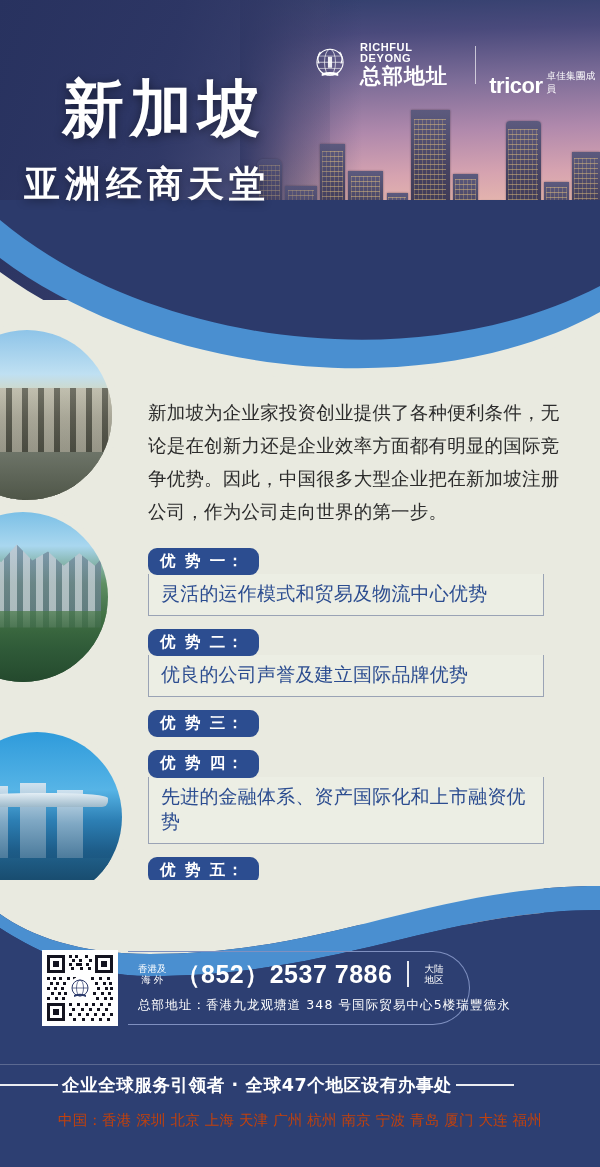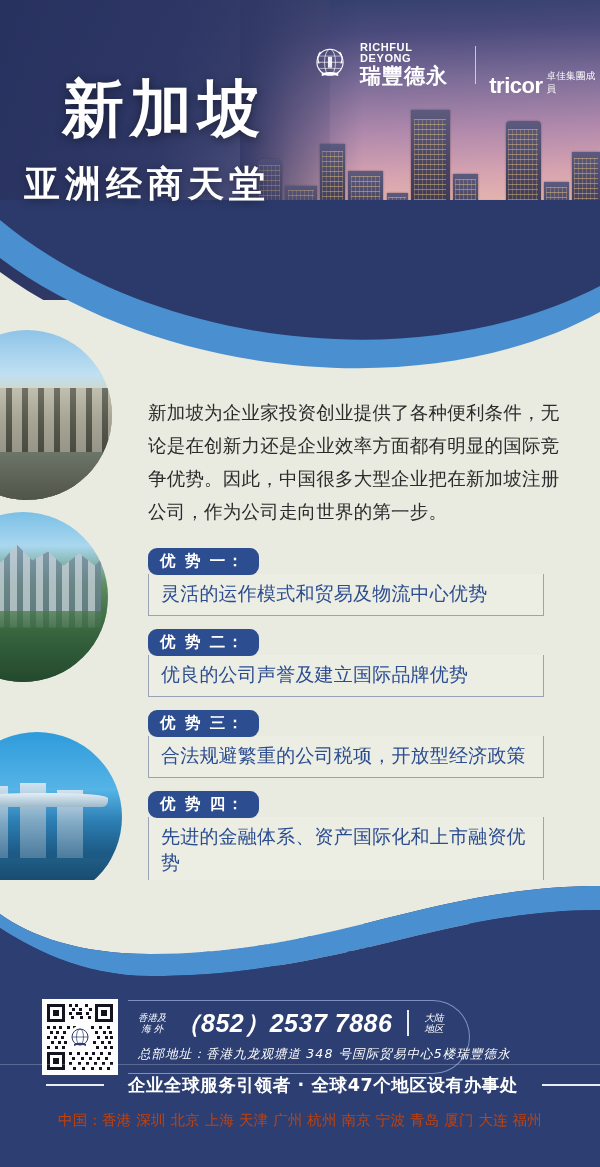--- a/index.html
+++ b/index.html
@@ -192,21 +192,21 @@
   }
 
   
   .footer {
     position:absolute; left:0; top:880px; width:600px; height:287px;
     background:#2d3f72; z-index:2; overflow:hidden;
   }
   .wave-bot { position:absolute; left:0; top:880px; width:600px; height:110px; z-index:9; }
 
   .contact {
-    position:absolute; left:0; top:996px; width:492px; height:82px; z-index:10;font-style:italic;
+    position:absolute; left:0; top:947px; width:492px; height:82px; z-index:10;
   }
   .qr {
     position:absolute; left:42px; top:3px; width:76px; height:76px;
     background:#ffffff; padding:3px;
   }
   .qr-inner { position:relative; width:100%; height:100%; background:#fff; }
   .contact-card {
     position:absolute; left:128px; top:4px; right:22px; height:74px;
     border:1px solid #7f90c0; border-left:none;
     border-radius:0 38px 38px 0;
@@ -229,21 +229,21 @@
     font-size:12.5px; letter-spacing:1.1px; white-space:nowrap;
   }
 
   .sep-line {
     position:absolute; left:0; top:1064px; width:600px; height:1px;
     background:rgba(255,255,255,.22); z-index:10;
   }
 
   .slogan-row {
     position:absolute; left:0; top:1073px; width:600px; z-index:10;
-    display:flex; align-items:center; justify-content:flex-end; gap:24px;
+    display:flex; align-items:center; justify-content:flex-start; gap:4px;
   }
   .dash { width:58px; height:2px; background:#ffffff; opacity:.9; }
   .slogan {
     font-family:"DejaVu Sans", sans-serif; color:#ffffff;
     font-size:17.5px; font-weight:bold; letter-spacing:.6px; white-space:nowrap;
   }
 
   .regions { position:absolute; left:0; top:1108px; width:600px; z-index:10; }
   .region-line {
     font-family:"DejaVu Sans", sans-serif; color:#c2410c;
@@ -283,21 +283,21 @@
         <line x1="13" y1="28" x2="51" y2="28" stroke="#ffffff" stroke-width="1"></line>
         <line x1="16" y1="19" x2="48" y2="19" stroke="#ffffff" stroke-width=".8"></line>
         <line x1="16" y1="37" x2="48" y2="37" stroke="#ffffff" stroke-width=".8"></line>
         <path d="M20 44 Q32 40 44 44 L44 48 Q32 44 20 48 Z" fill="#ffffff"></path>
         <path d="M16 30 Q12 20 18 13" fill="none" stroke="#ffffff" stroke-width="1.6"></path>
         <path d="M48 30 Q52 20 46 13" fill="none" stroke="#ffffff" stroke-width="1.6"></path>
         <rect x="29" y="20" width="6" height="16" fill="#ffffff" opacity=".9"></rect>
       </svg>
       <div class="logo-cn-block">
         <div class="logo-en">RICHFUL DEYONG</div>
-        <div class="logo-cn">瑞豐德永</div>
+        <div class="logo-cn">总部地址</div>
       </div>
       <div class="logo-div"></div>
       <div class="tricor-wrap">
         <span class="tricor">tricor</span>
         <span class="tricor-cn">卓佳集團成員</span>
       </div>
     </div>
 
     <div class="title-main">新加坡</div>
     <div class="title-sub">亚洲经商天堂</div>
@@ -333,21 +333,20 @@
     <div class="adv">
       <div class="adv-tab">优 势 一：</div>
       <div class="adv-box">灵活的运作模式和贸易及物流中心优势</div>
     </div>
     <div class="adv">
       <div class="adv-tab">优 势 二：</div>
       <div class="adv-box">优良的公司声誉及建立国际品牌优势</div>
     </div>
     <div class="adv">
       <div class="adv-tab">优 势 三：</div>
-      <div class="adv-box">合法规避繁重的公司税项，开放型经济政策</div>
     </div>
     <div class="adv">
       <div class="adv-tab">优 势 四：</div>
       <div class="adv-box">先进的金融体系、资产国际化和上市融资优势</div>
     </div>
     <div class="adv">
       <div class="adv-tab">优 势 五：</div>
       <div class="adv-box">新加坡移民移居机会优势</div>
     </div>
   </div>

